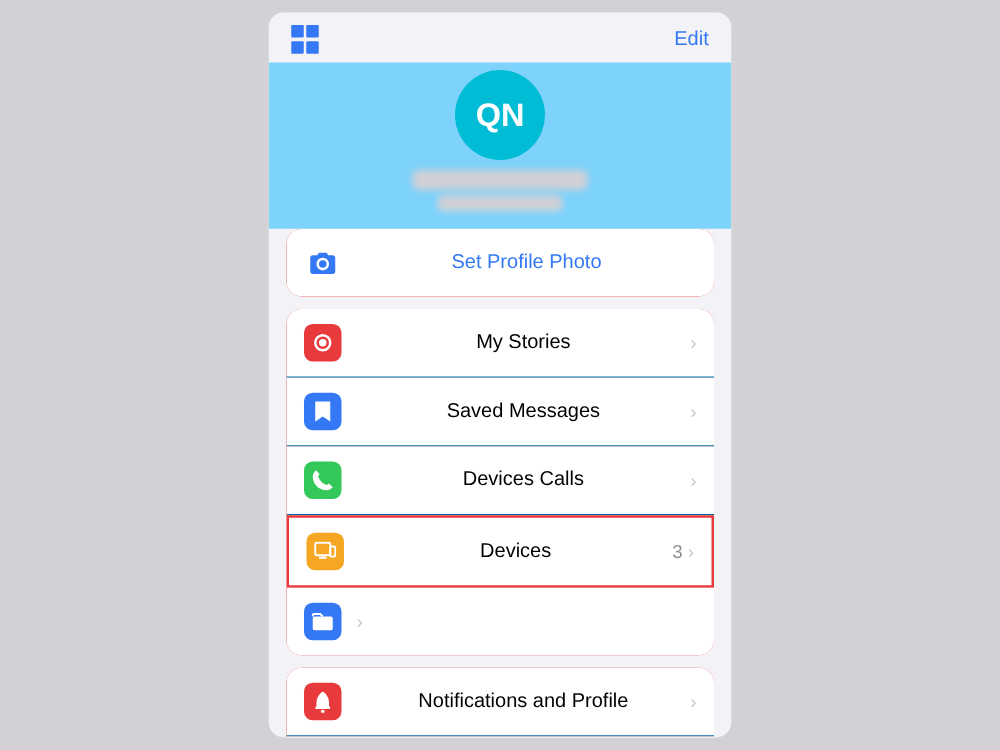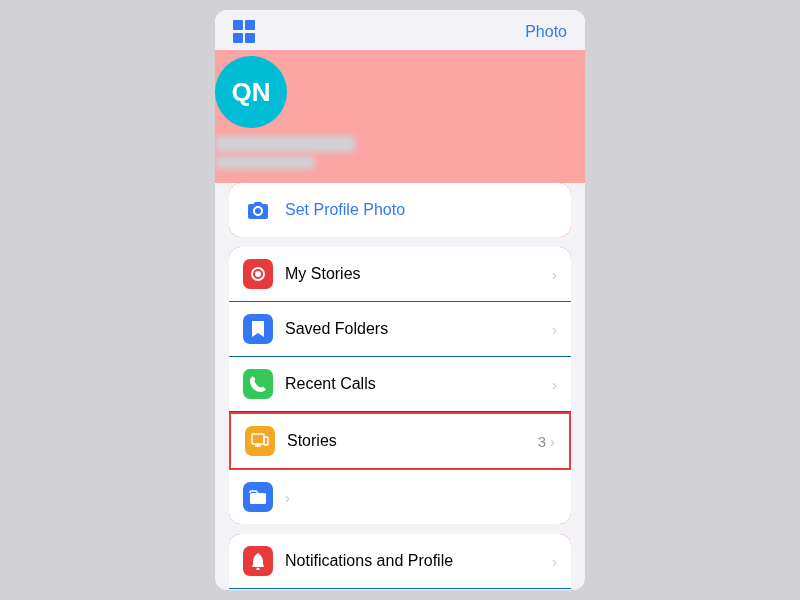--- a/index.html
+++ b/index.html
@@ -51,22 +51,23 @@
 
     .edit-btn {
       color: #3478f6;
       font-size: 16px;
       font-weight: 400;
     }
 
     .profile-section {
       display: flex;
       flex-direction: column;
+      align-items: center;
       padding: 6px 0 14px;
-      background: #fca5a5;
+      background: #7dd3fc;
     }
 
     .avatar {
       width: 72px;
       height: 72px;
       border-radius: 50%;
       background: #00bcd4;
       display: flex;
       align-items: center;
       justify-content: center;
@@ -100,20 +101,21 @@
     }
 
     .section {
       margin-bottom: 10px;
     }
 
     .menu-card {
       background: #ef4444;
       border-radius: 12px;
       overflow: hidden;
+      text-align: center;
     }
 
     .menu-item {
       display: flex;
       align-items: center;
       padding: 12px 14px;
       background: white;
       border-bottom: 1px solid #0369a1;
       position: relative;
     }
@@ -165,21 +167,21 @@
 
 <div class="phone-screen">
 
   <div class="top-bar">
     <div class="qr-icon">
       <div class="qr-square"></div>
       <div class="qr-square"></div>
       <div class="qr-square"></div>
       <div class="qr-square"></div>
     </div>
-    <span class="edit-btn">Photo</span>
+    <span class="edit-btn">Edit</span>
   </div>
 
   <div class="profile-section">
     <div class="avatar">QN</div>
     <div class="name-blur"></div>
     <div class="phone-blur"></div>
   </div>
 
   <div class="content">
 
@@ -210,45 +212,45 @@
           <span class="menu-label">My Stories</span>
           <span class="chevron">›</span>
         </div>
 
         <div class="menu-item">
           <div class="menu-icon" style="background:#3478f6;">
             <svg width="14" height="18" viewBox="0 0 14 18" fill="none">
               <path d="M1 1H13V17L7 13L1 17V1Z" fill="white"></path>
             </svg>
           </div>
-          <span class="menu-label">Saved Folders</span>
+          <span class="menu-label">Saved Messages</span>
           <span class="chevron">›</span>
         </div>
 
         <div class="menu-item">
           <div class="menu-icon" style="background:#34c759;">
             <svg width="18" height="18" viewBox="0 0 18 18" fill="none">
               <path d="M3.5 1C3.5 1 1 3.5 1 6C1 12.075 5.925 17 12 17C14.5 17 17 14.5 17 14.5L14 11.5C14 11.5 12.5 13 11.5 12.5C9 11.5 6.5 9 5.5 6.5C5 5.5 6.5 4 6.5 4L3.5 1Z" fill="white"></path>
             </svg>
           </div>
-          <span class="menu-label">Recent Calls</span>
+          <span class="menu-label">Devices Calls</span>
           <span class="chevron">›</span>
         </div>
 
         <div style="position:relative; overflow:visible;">
           <div class="menu-item devices-item">
             <div class="menu-icon" style="background:#f5a623;">
               <svg width="18" height="16" viewBox="0 0 18 16" fill="none">
                 <rect x="1" y="1" width="12" height="10" rx="1" stroke="white" stroke-width="1.5" fill="none"></rect>
                 <rect x="13" y="4" width="4" height="8" rx="1" stroke="white" stroke-width="1.5" fill="none"></rect>
                 <line x1="4" y1="13" x2="10" y2="13" stroke="white" stroke-width="1.5"></line>
                 <line x1="7" y1="11" x2="7" y2="13" stroke="white" stroke-width="1.5"></line>
               </svg>
             </div>
-            <span class="menu-label">Stories</span>
+            <span class="menu-label">Devices</span>
             <span class="menu-badge">3</span>
             <span class="chevron">›</span>
           </div>
 
         </div>
 
         <div class="menu-item">
           <div class="menu-icon" style="background:#3478f6;">
             <svg width="18" height="16" viewBox="0 0 18 16" fill="none">
               <rect x="1" y="4" width="16" height="11" rx="1.5" fill="white"></rect>

